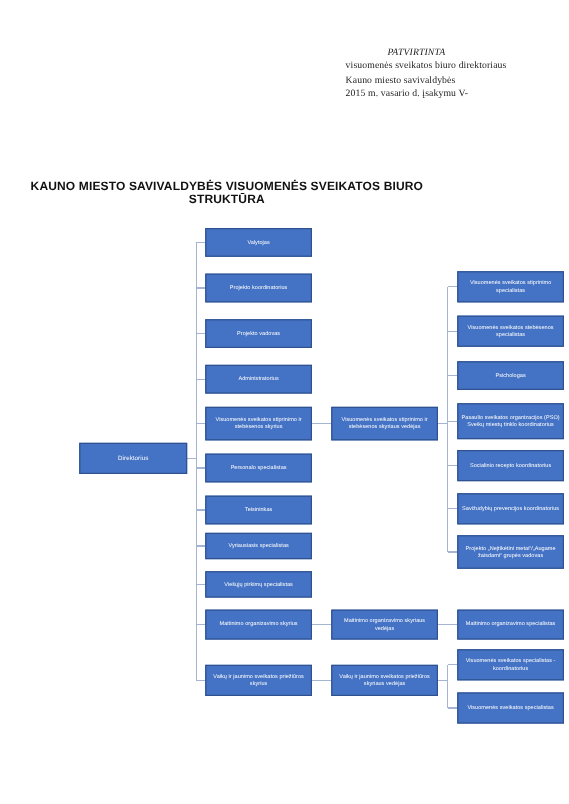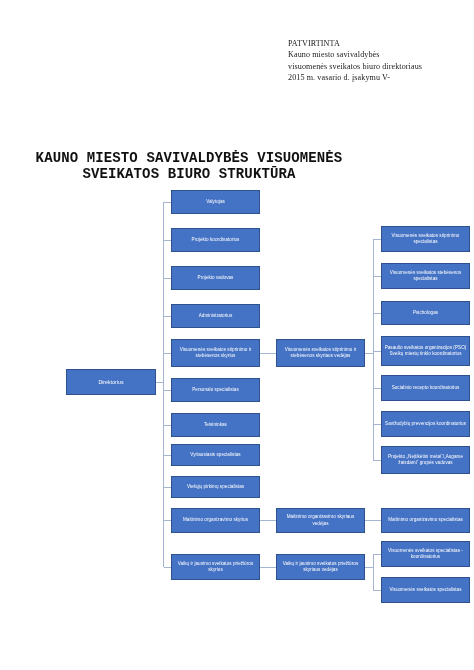--- a/index.html
+++ b/index.html
@@ -31,33 +31,35 @@
     left: 288px;
     top: 38px;
     width: 180px;
     font-family: "Liberation Serif", serif;
     font-size: 8.1px;
     line-height: 11.3px;
     color: #1a1a1a;
     letter-spacing: 0.1px;
   }
   #approval-header .centered {
+    text-align: center;
     width: 118px;
+    font-style: italic;
   }
 
   
   #doc-title {
     position: absolute;
     left: 0px;
     top: 150px;
     width: 378px;
     text-align: center;
-    font-family: Liberation Mono, monospace;
+    font-family: Liberation Sans, sans-serif;
     font-weight: bold;
-    font-size: 14px;
+    font-size: 10px;
     letter-spacing: 0.12px;
     color: #111111;
   }
 
   
   #orgchart {
     position: absolute;
     left: 0;
     top: 0;
     width: 474px;
@@ -97,22 +99,22 @@
     font-size: 5.2px;
   }
 </style>
 </head>
 <body>
 
 <div id="page">
 
   <div id="approval-header">
     <div class="centered">PATVIRTINTA</div>
+    <div>visuomenės sveikatos biuro direktoriaus</div>
     <div>Kauno miesto savivaldybės</div>
-    <div>visuomenės sveikatos biuro direktoriaus</div>
     <div>2015 m. vasario  d. įsakymu V-</div>
   </div>
 
   <div id="doc-title">KAUNO MIESTO SAVIVALDYBĖS VISUOMENĖS SVEIKATOS BIURO STRUKTŪRA</div>
 
   <div id="orgchart">
     <svg id="connector-layer" width="474" height="670" viewBox="0 0 474 670" xmlns="http://www.w3.org/2000/svg">
         <line x1="156" y1="382" x2="163.5" y2="382" stroke="#A6B4D4" stroke-width="1" shape-rendering="crispEdges"></line>
         <line x1="163.5" y1="202" x2="163.5" y2="567" stroke="#A6B4D4" stroke-width="1" shape-rendering="crispEdges"></line>
         <line x1="163.5" y1="202" x2="171" y2="202" stroke="#A6B4D4" stroke-width="1" shape-rendering="crispEdges"></line>

